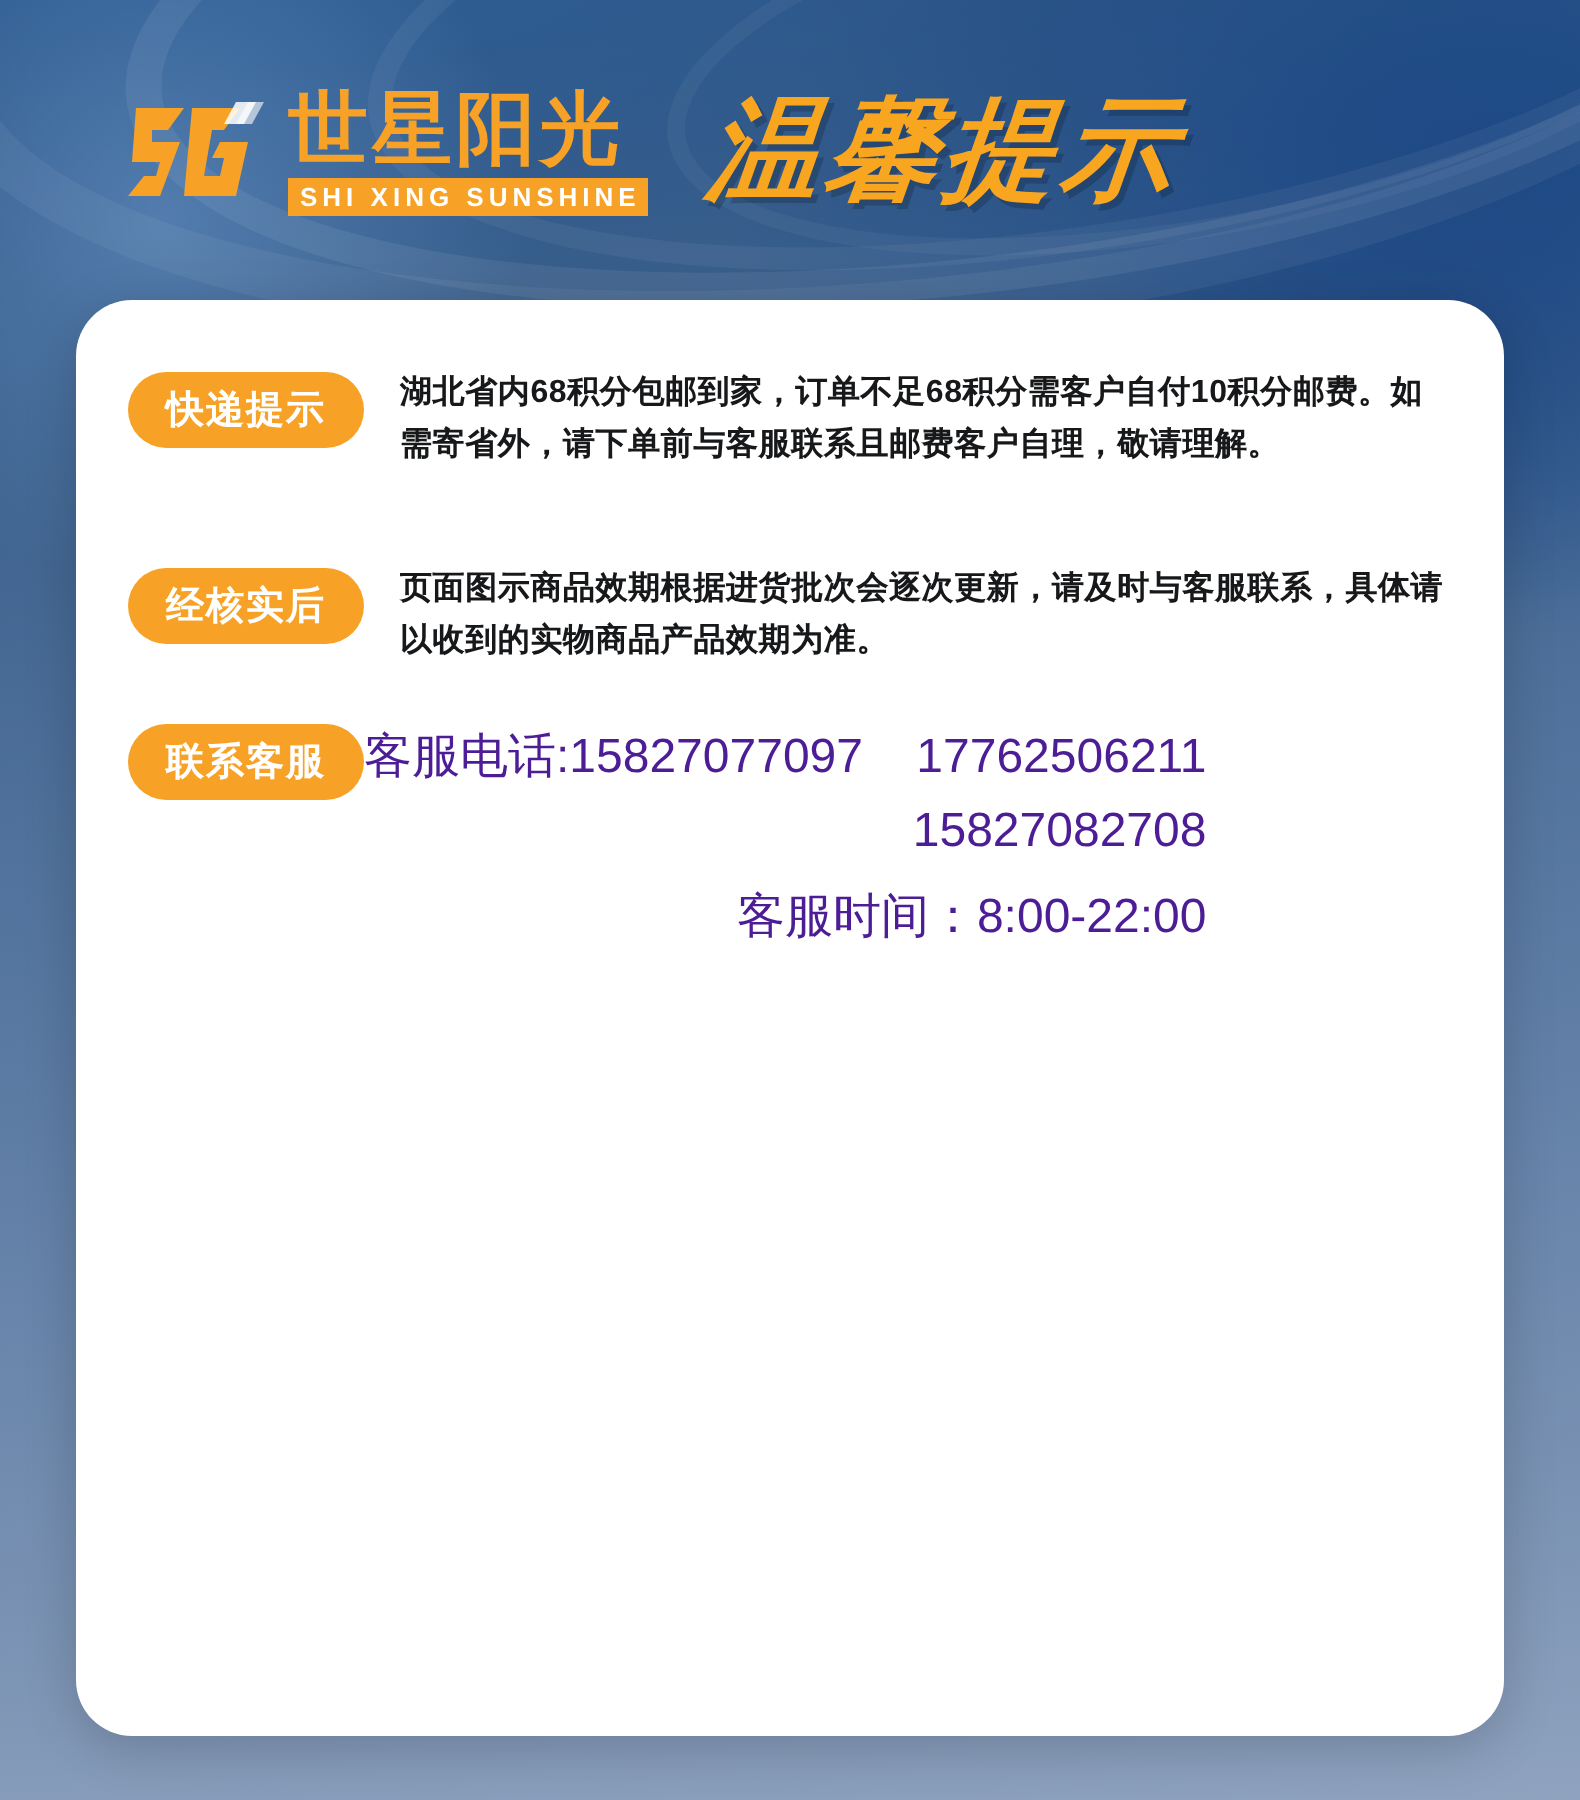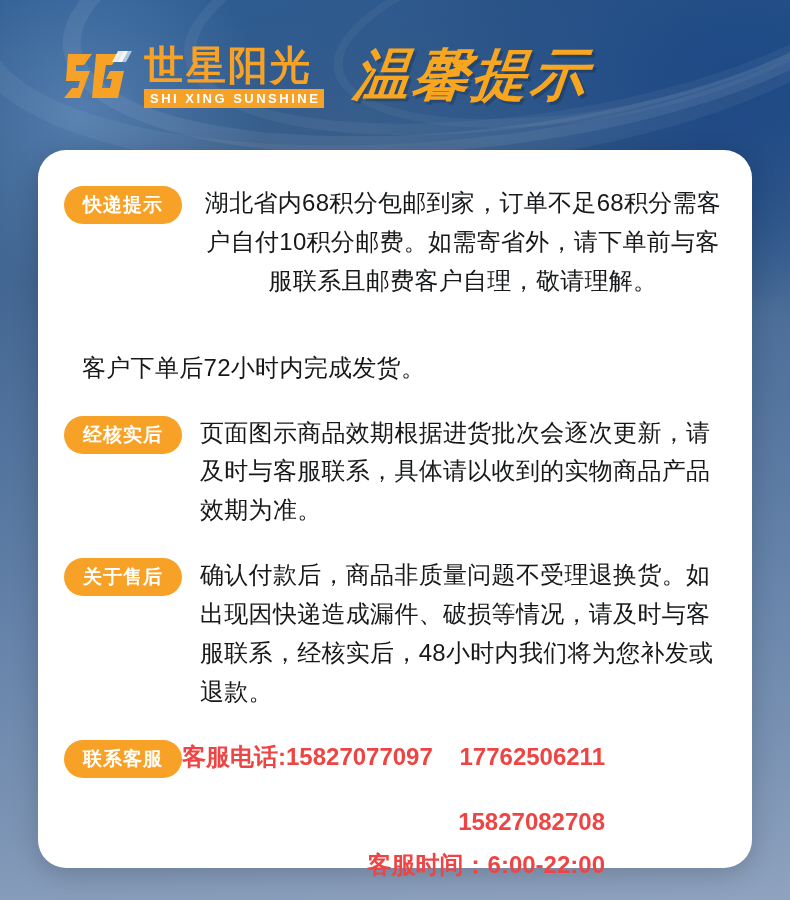--- a/index.html
+++ b/index.html
@@ -138,35 +138,35 @@
     letter-spacing: 1px;
     display: flex;
     align-items: center;
     justify-content: center;
     margin-top: 2px;
   }
   .body-text {
     flex: 1 1 auto;
     margin-left: 18px;
     color: #17181a;
-    font-size: 24px;
+    font-size: 16px;
     line-height: 1.62;
     letter-spacing: 0.3px;
     white-space: pre-wrap;
     word-break: break-word;
-  }
-  .gap-lg { margin-bottom: 48px; text-align: center; }
+    font-weight: bold;
+  }
+  .gap-lg { margin-bottom: 20px; }
   .phones {
-    color: #ef4444;
+    color: #4c1d95;
     font-size: 24px;
     line-height: 1.55;
-    font-weight: bold;
   }
   .phone-line-1 { white-space: pre; }
-  .phone-line-2 { padding-left: 110px; white-space: pre; margin-top: 28px; }
+  .phone-line-2 { padding-left: 110px; white-space: pre; }
   .phone-line-3 { margin-top: 6px; white-space: pre; }
 </style>
 </head>
 <body>
 
 <div class="poster">
 
   <div class="glow-left"></div>
   <div class="glow-right"></div>
   <div class="swoosh sw1"></div>
@@ -193,36 +193,31 @@
   </div>
 
   <div class="card">
 
     <div class="row gap-lg">
       <div class="tag">快递提示</div>
       <div class="body-text">湖北省内68积分包邮到家，订单不足68积分需客户自付10积分邮费。如需寄省外，请下单前与客服联系且邮费客户自理，敬请理解。</div>
     </div>
 
     <div class="row">
-      <div class="body-text">客户下单后72小时内完成发货。</div>
     </div>
 
     <div class="row">
       <div class="tag">经核实后</div>
       <div class="body-text">页面图示商品效期根据进货批次会逐次更新，请及时与客服联系，具体请以收到的实物商品产品效期为准。</div>
     </div>
 
-    <div class="row">
-      <div class="tag">关于售后</div>
-      <div class="body-text">确认付款后，商品非质量问题不受理退换货。如出现因快递造成漏件、破损等情况，请及时与客服联系，经核实后，48小时内我们将为您补发或退款。</div>
-    </div>
 
     <div class="row">
       <div class="tag">联系客服</div>
       <div class="phones">
         <div class="phone-line-1">客服电话:15827077097    17762506211</div>
         <div class="phone-line-2">15827082708</div>
-        <div class="phone-line-3">客服时间：6:00-22:00</div>
+        <div class="phone-line-3">客服时间：8:00-22:00</div>
       </div>
     </div>
 
   </div>
 </div>
 
 </body></html>

